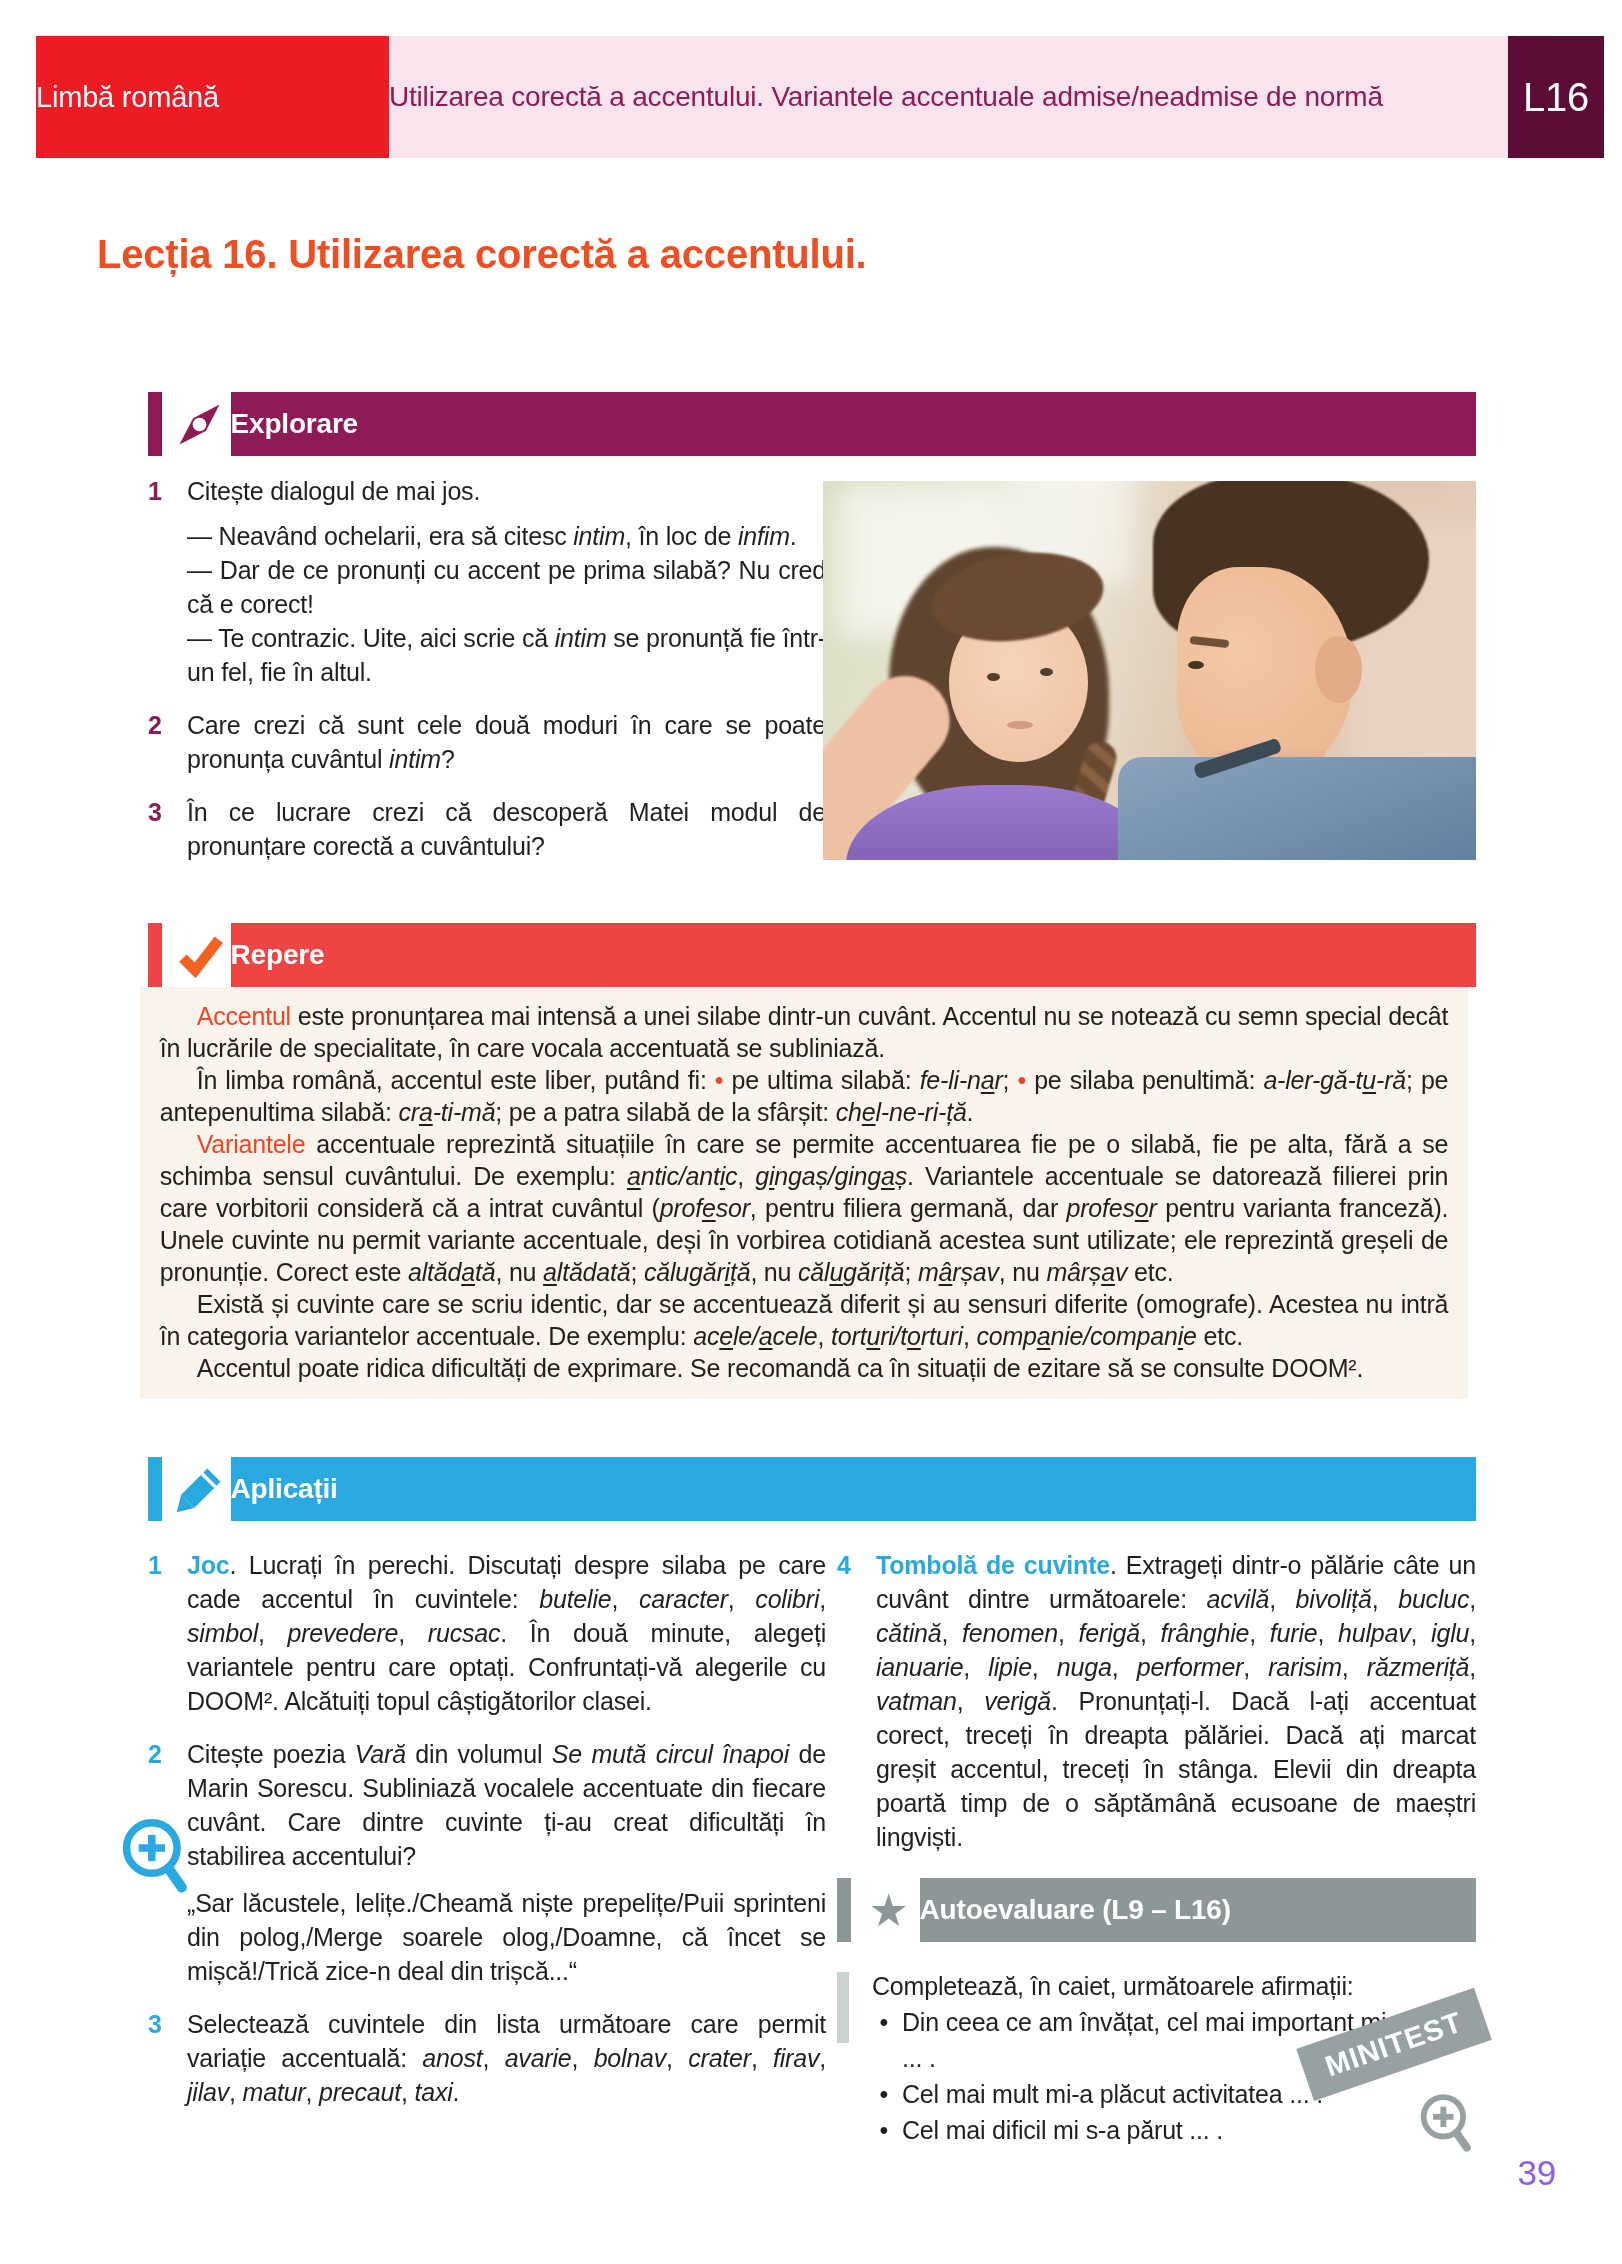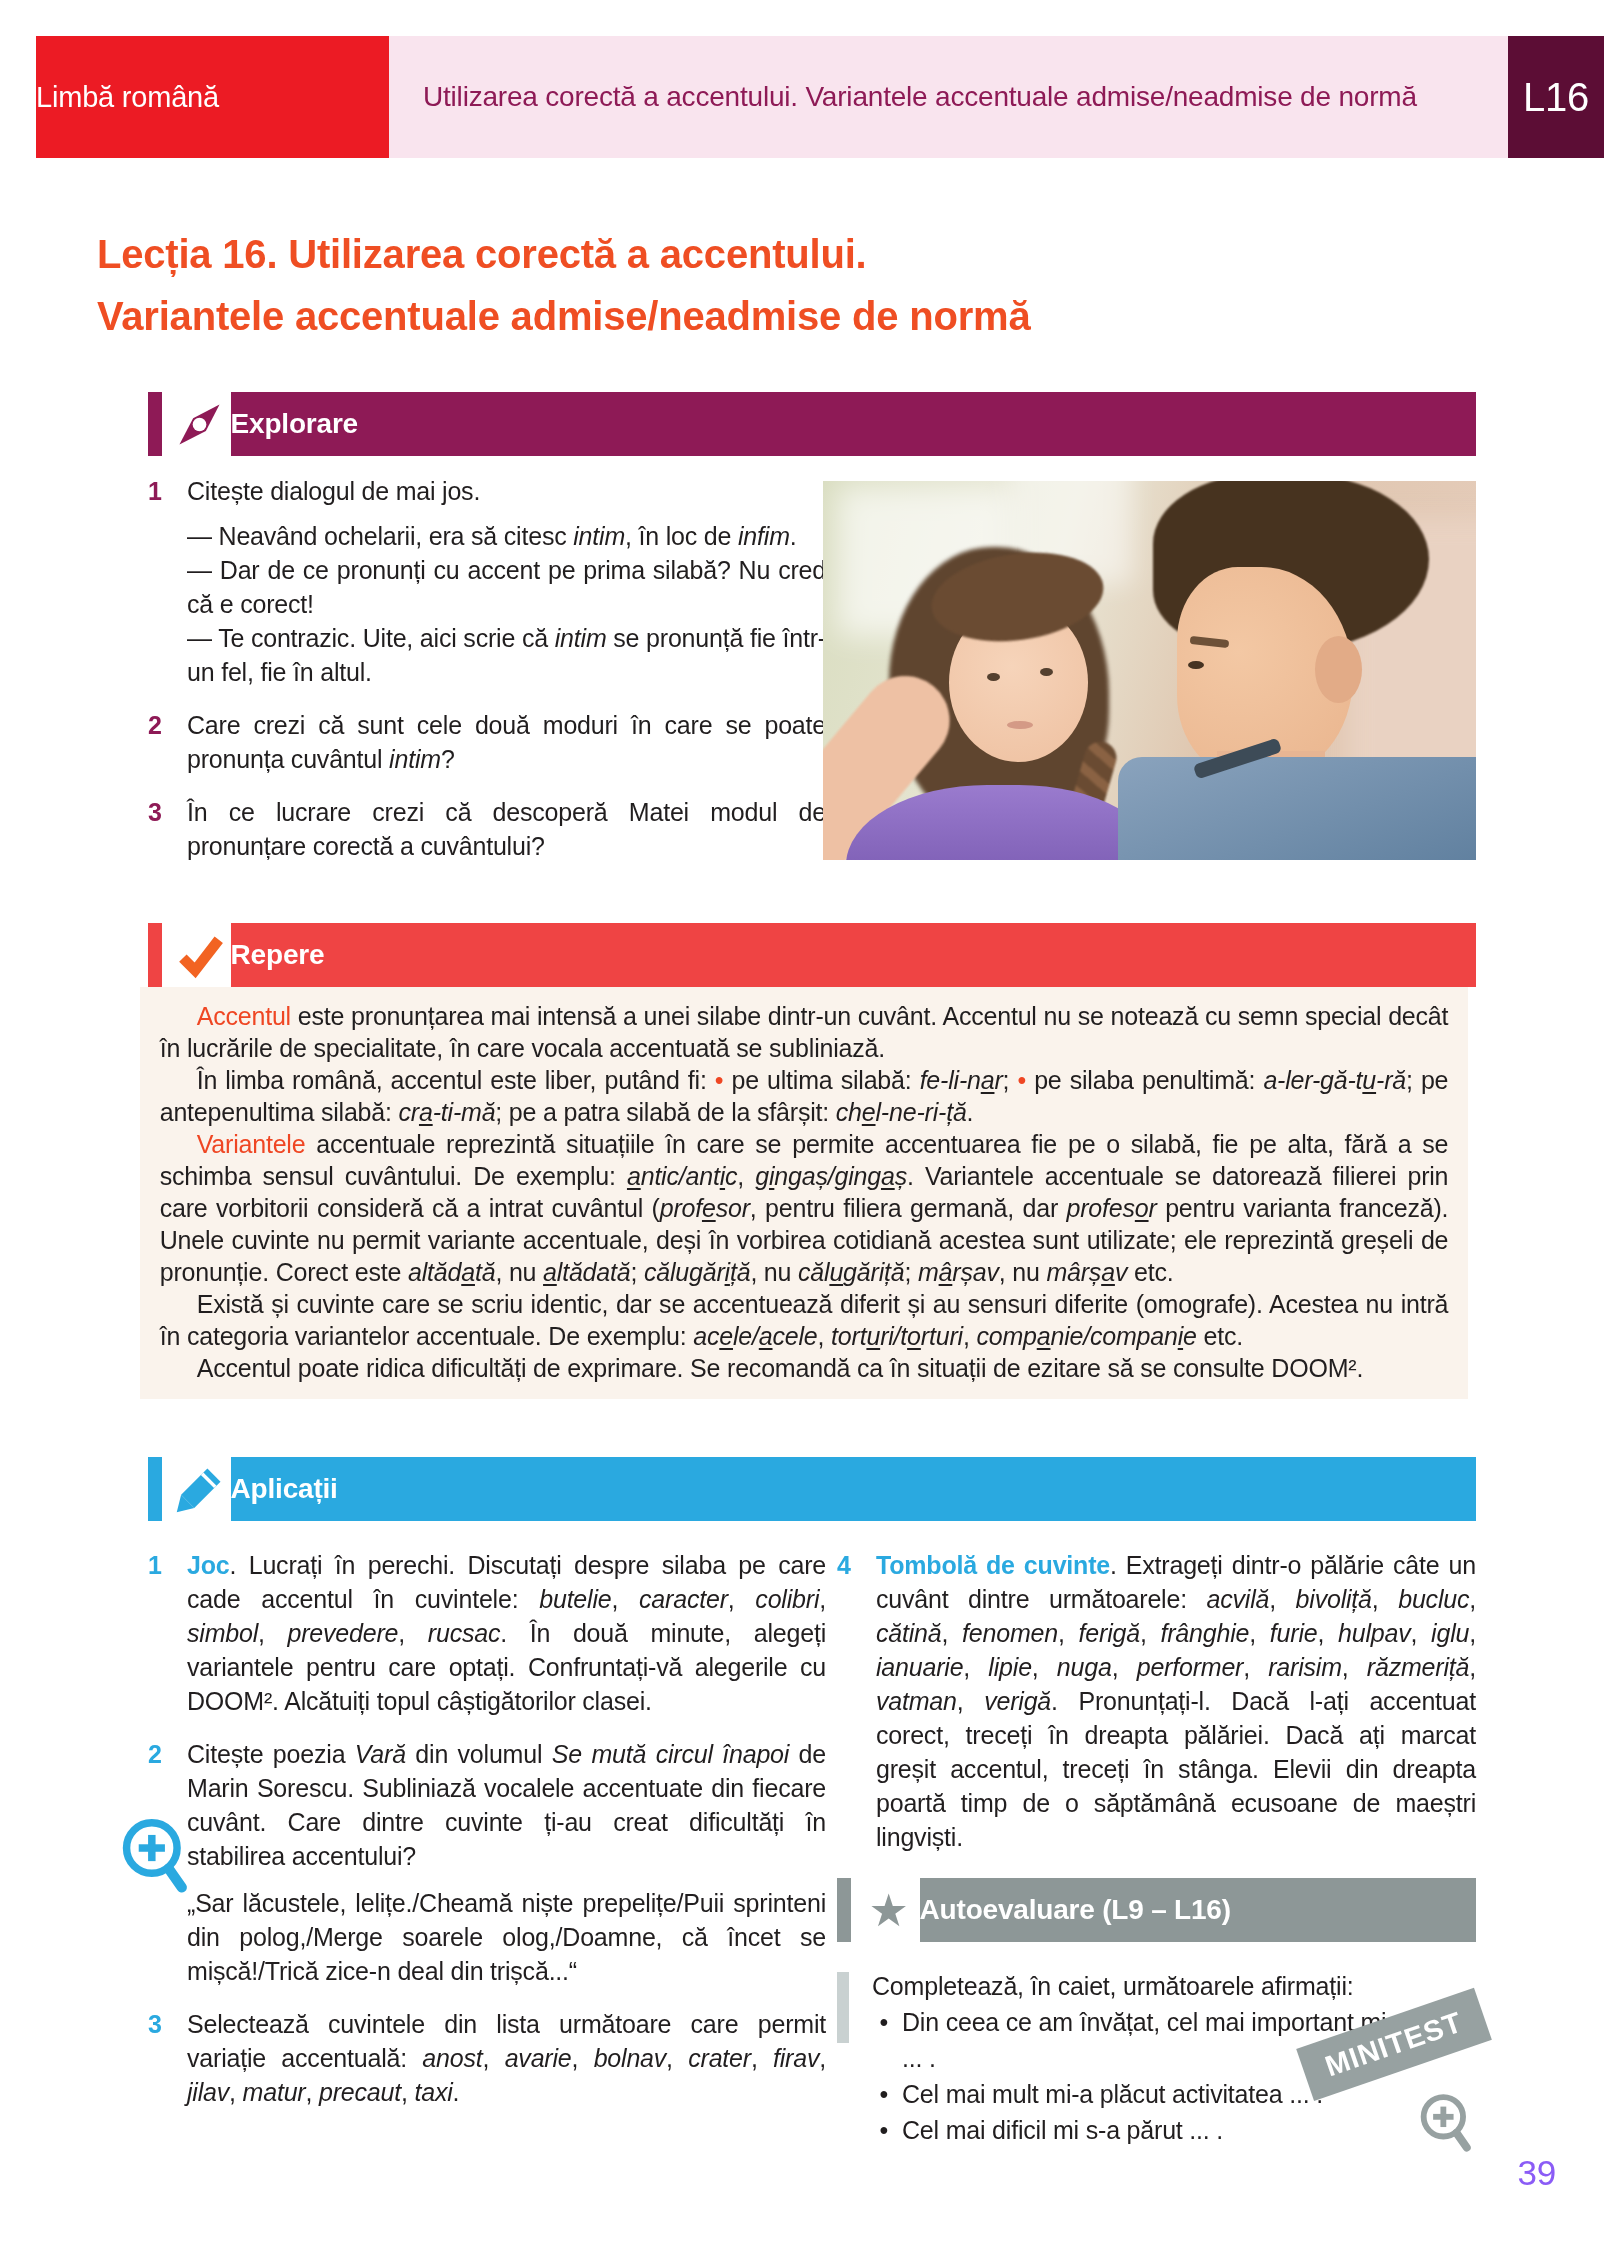--- a/index.html
+++ b/index.html
@@ -7,21 +7,21 @@
   body {
     width:1623px; height:2265px; position:relative; overflow:hidden;
     font-family:"Liberation Sans","DejaVu Sans",sans-serif;
     color:#211e1f; letter-spacing:-0.2px;
   }
   .abs { position:absolute; }
 
   
   .band { left:36px; top:36px; width:1568px; height:122px; display:flex; }
   .subject-box { width:353px; background:#ec1b24; color:#fff; display:flex; align-items:center; justify-content:flex-start; font-size:29px; }
-  .band-title { flex:1; background:#f9e4ee; color:#8e1a56; display:flex; align-items:center; padding-left:34px; font-size:28px; }
+  .band-title { flex:1; background:#f9e4ee; color:#8e1a56; display:flex; align-items:center; font-size:28px; }
   .lesson-badge { width:96px; background:#5c0d35; color:#fff; display:flex; align-items:center; justify-content:center; font-size:40px; }
 
   
   .lesson-title { left:97px; top:223px; width:1312px; font-size:40px; line-height:62px; font-weight:700; color:#ef4e23; }
 
   
   .sec-head { display:flex; height:64px; }
   .sec-tick { width:14px; height:64px; margin-right:6.6px; }
   .sec-icon-box { width:62px; height:64px; background:#fff; display:flex; align-items:center; justify-content:center; }
   .sec-bar { flex:1; height:64px; display:flex; align-items:center; color:#fff; font-size:28px; font-weight:700; }
@@ -109,21 +109,20 @@
   <div class="band-title">
     <span>Utilizarea corectă a accentului. Variantele accentuale admise/neadmise de normă</span>
   </div>
   <div class="lesson-badge">
     <span>L16</span>
   </div>
 </header>
 
 <h1 class="abs lesson-title">
   <div>Lecția 16. Utilizarea corectă a accentului.</div>
-  <div>Variantele accentuale admise/neadmise de normă</div>
 </h1>
 
 <div class="abs sec-head head-explorare">
   <div class="sec-tick mag-bg"></div>
   <div class="sec-icon-box">
     <svg width="51" height="51" viewBox="0 0 56 56" aria-hidden="true">
       <polygon points="50,6 21,21 6,50 35,35" fill="#8e1a56"></polygon>
       <circle cx="28" cy="28" r="7.5" fill="#ffffff"></circle>
     </svg>
   </div>

